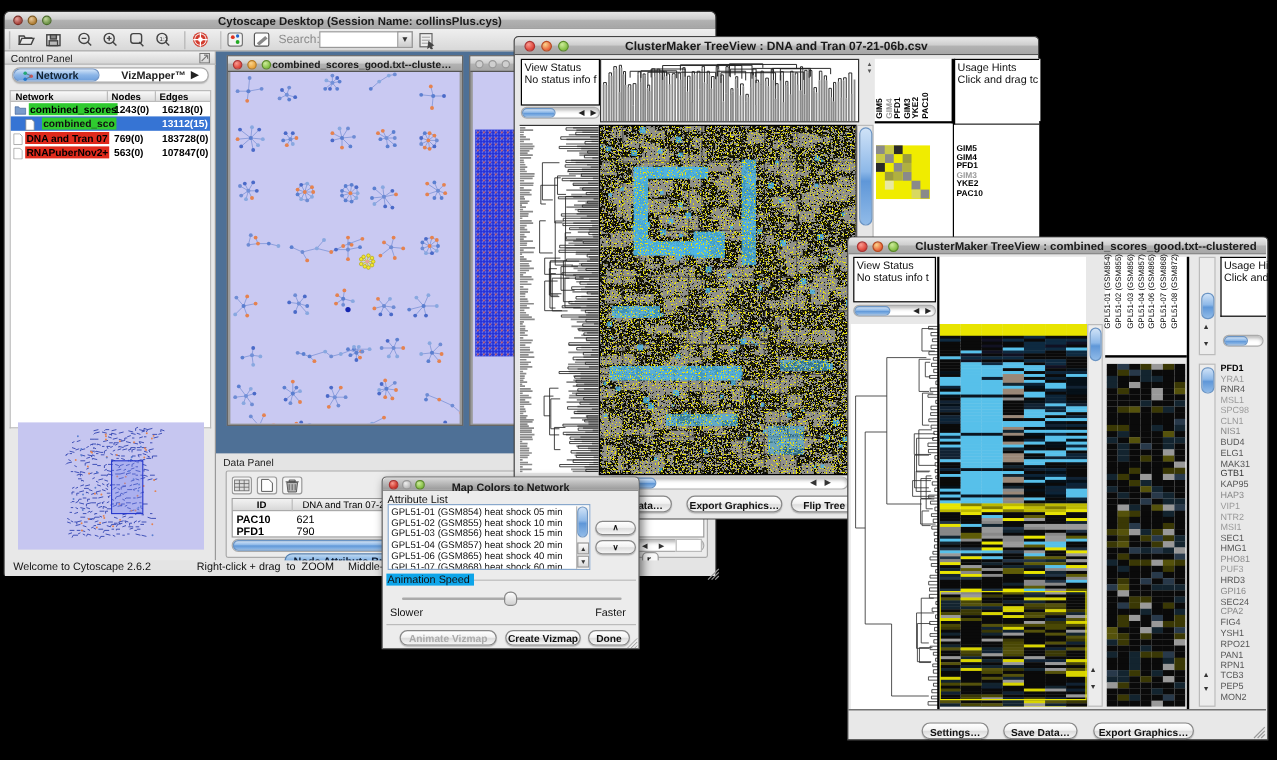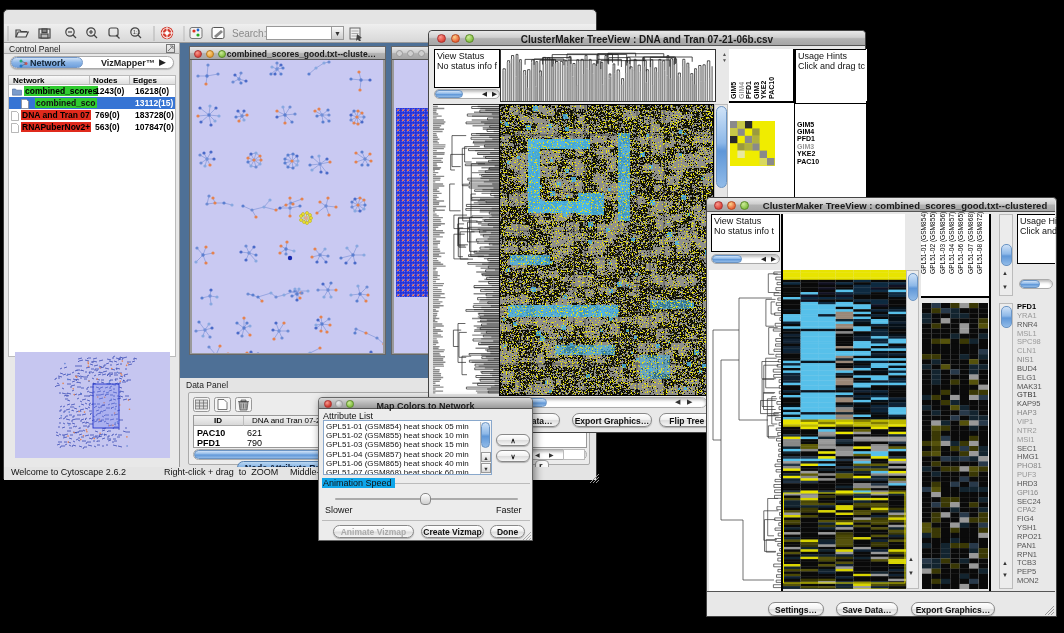--- a/index.html
+++ b/index.html
@@ -17,20 +17,26 @@
  border:1px solid #6a94c4;}
 .btn{position:absolute;border-radius:10px;border:1px solid #888;
  background:linear-gradient(#fff 0%,#f2f2f2 45%,#ddd 55%,#f5f5f5 100%);
  font-weight:bold;color:#111;text-align:center;box-shadow:0 1px 1px rgba(0,0,0,.25);}
 .arrbtn{position:absolute;background:linear-gradient(#fdfdfd,#d8d8d8);border:1px solid #999;
  text-align:center;color:#333;}
 </style></head><body>
 
 <div class="a" style="left:3px;top:9px;width:594px;height:470px;background:#e4e4e4;border:1px solid #3a3a3a;border-radius:5px 5px 0 0;">
 
+  <div class="a tbar" style="left:0;top:0;width:592px;height:14px;border-radius:5px 5px 0 0;">
+    <div class="tl" style="left:7px;top:3px;width:8px;height:8px;background:radial-gradient(circle at 35% 30%,#e8a49e,#a8453c 70%);border:0.5px solid #7a2a22;"></div>
+    <div class="tl" style="left:19px;top:3px;width:8px;height:8px;background:radial-gradient(circle at 35% 30%,#e8c89a,#b08038 70%);border:0.5px solid #7d5a20;"></div>
+    <div class="tl" style="left:31px;top:3px;width:8px;height:8px;background:radial-gradient(circle at 35% 30%,#c2d89a,#6e9448 70%);border:0.5px solid #4a6a2a;"></div>
+    <div class="ttl" style="top:2.5px;font-size:9.5px;">Cytoscape Desktop (Session Name: collinsPlus.cys)</div>
+  </div>
 
   <div class="a" style="left:0;top:14px;width:592px;height:19px;background:linear-gradient(#efefef,#d8d8d8);border-bottom:1px solid #9a9a9a;">
     <svg class="a" style="left:0;top:0" width="592" height="19">
       <g stroke="#444" fill="none" stroke-width="1.2">
         <path d="M4 2v15" stroke="#bbb"></path>
 
         <path d="M12 13l2.2-5h10l-2.2 5z" fill="#e9e9e9"></path>
           <path d="M12 13V6h4l1 1.6h6"></path>
 
         <rect x="35" y="5" width="11" height="9" fill="#e9e9e9"></rect>

